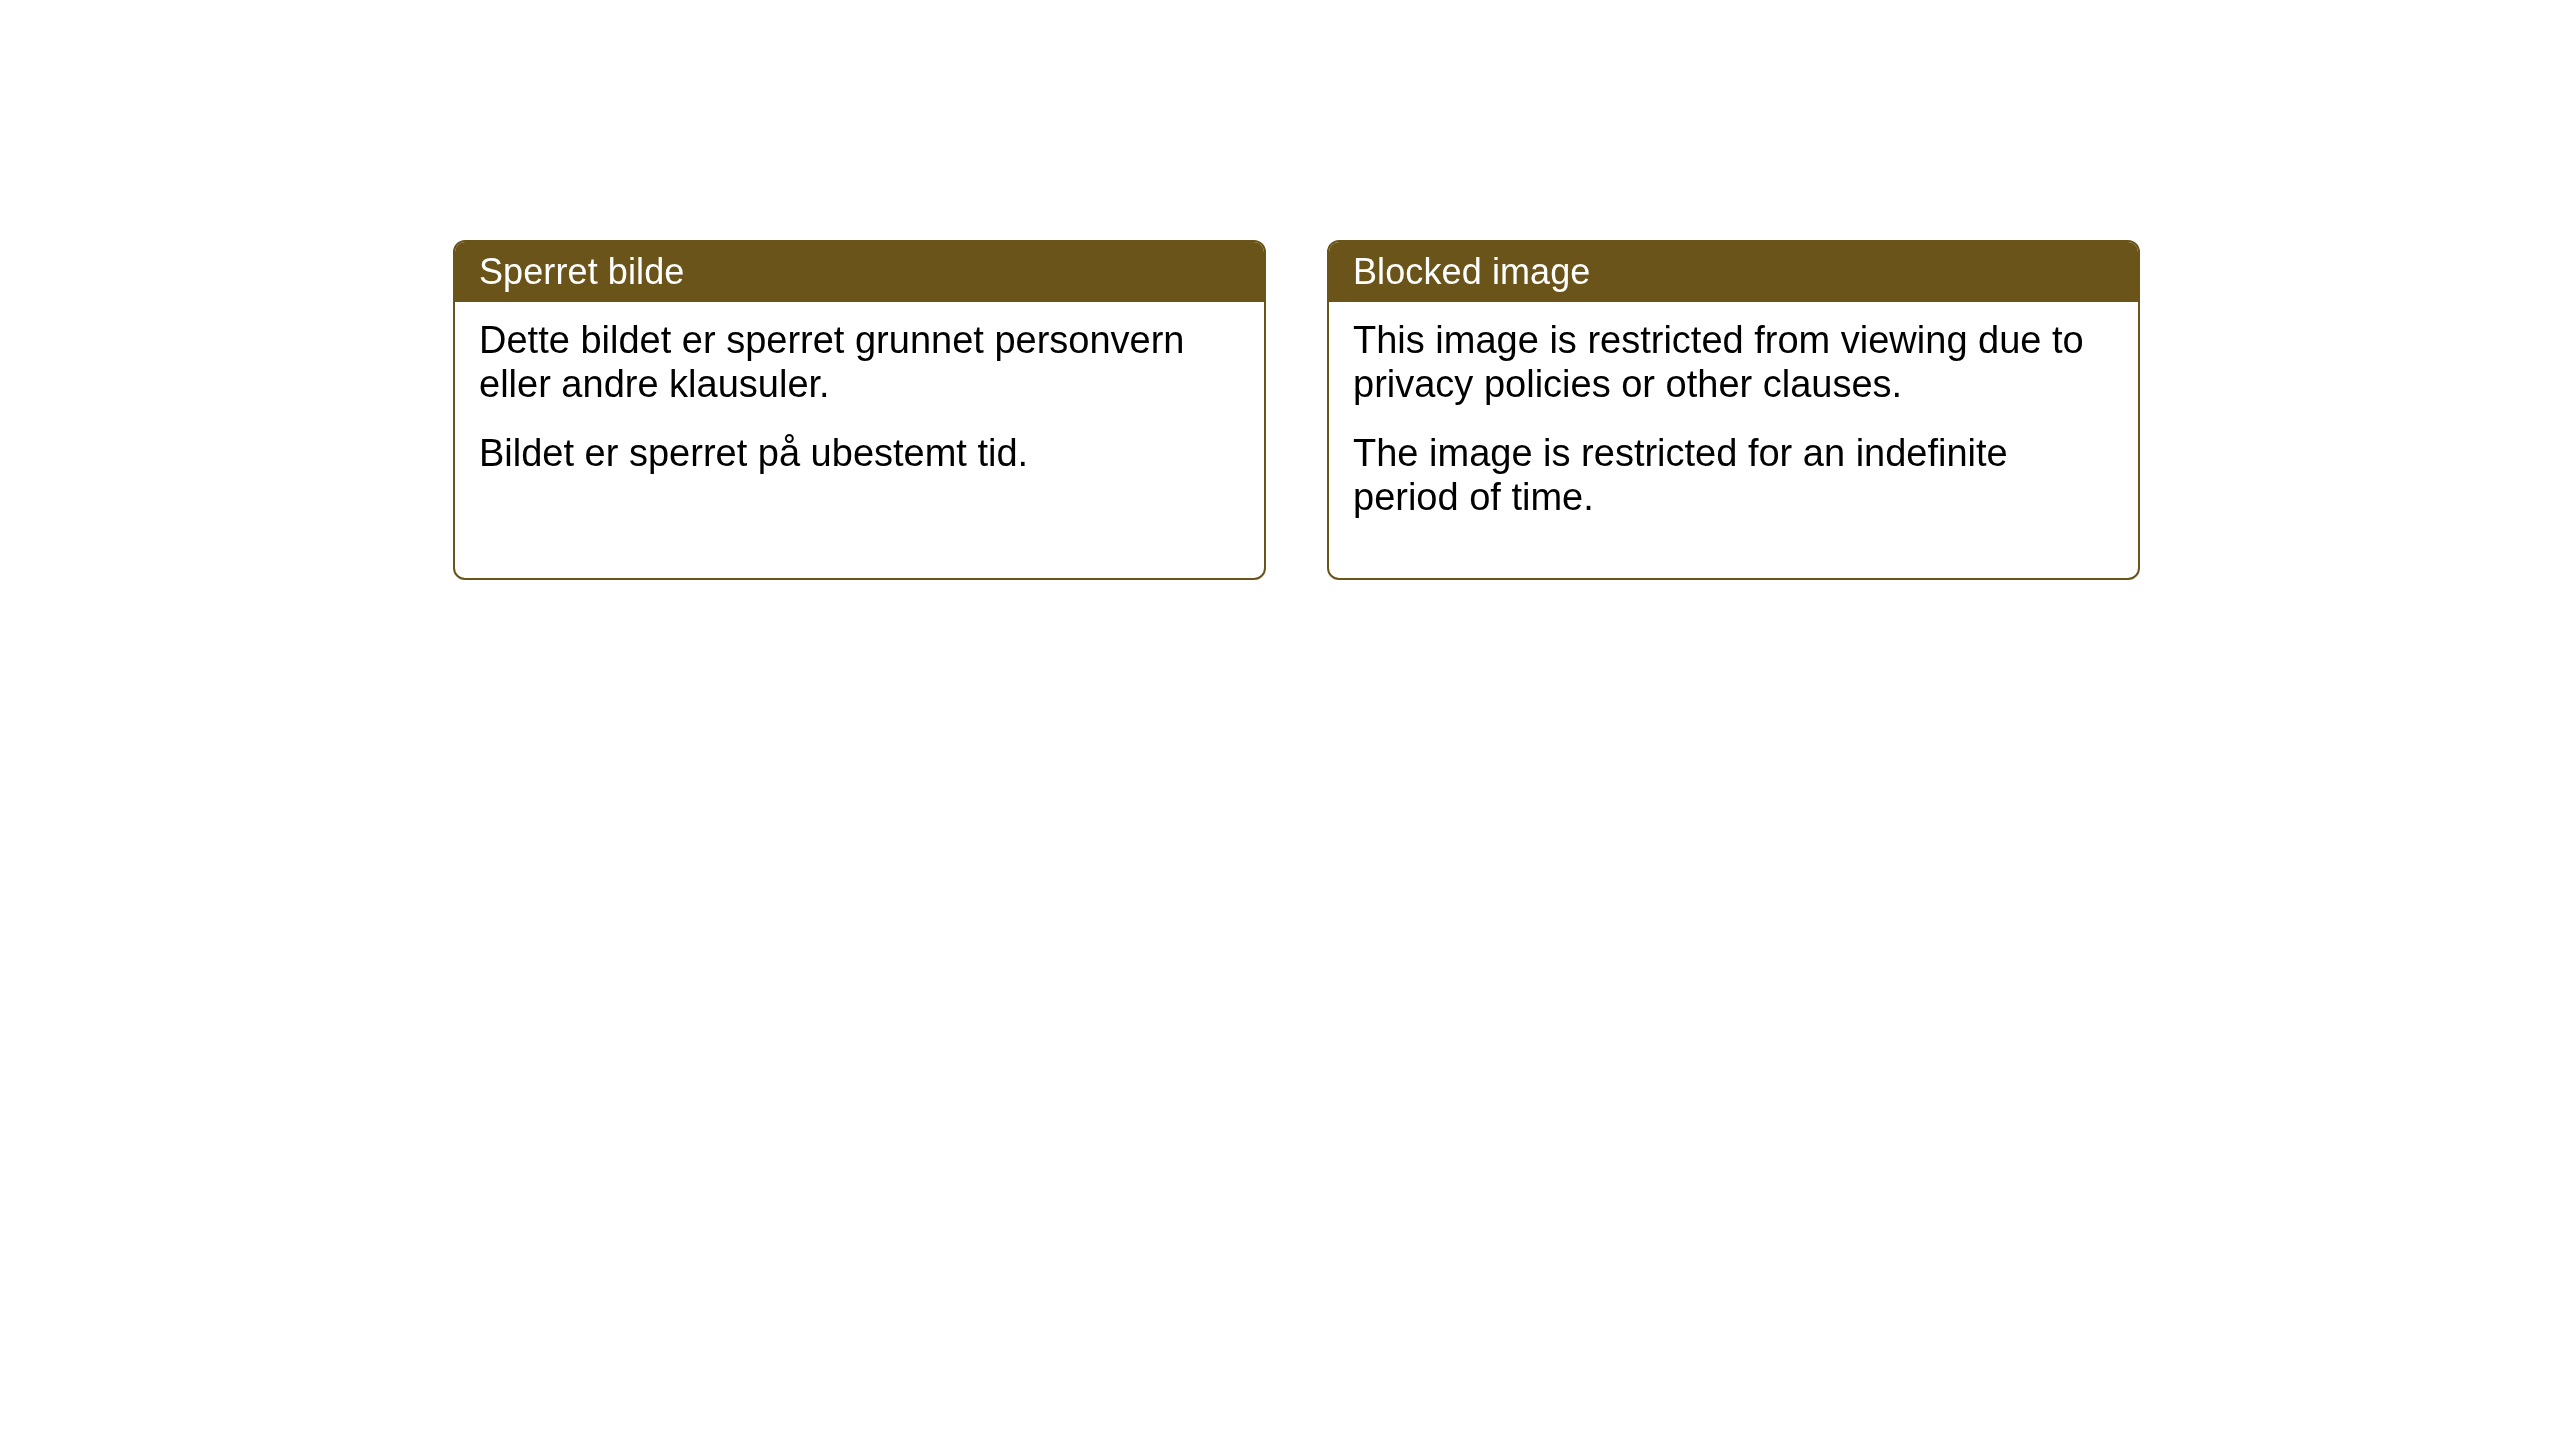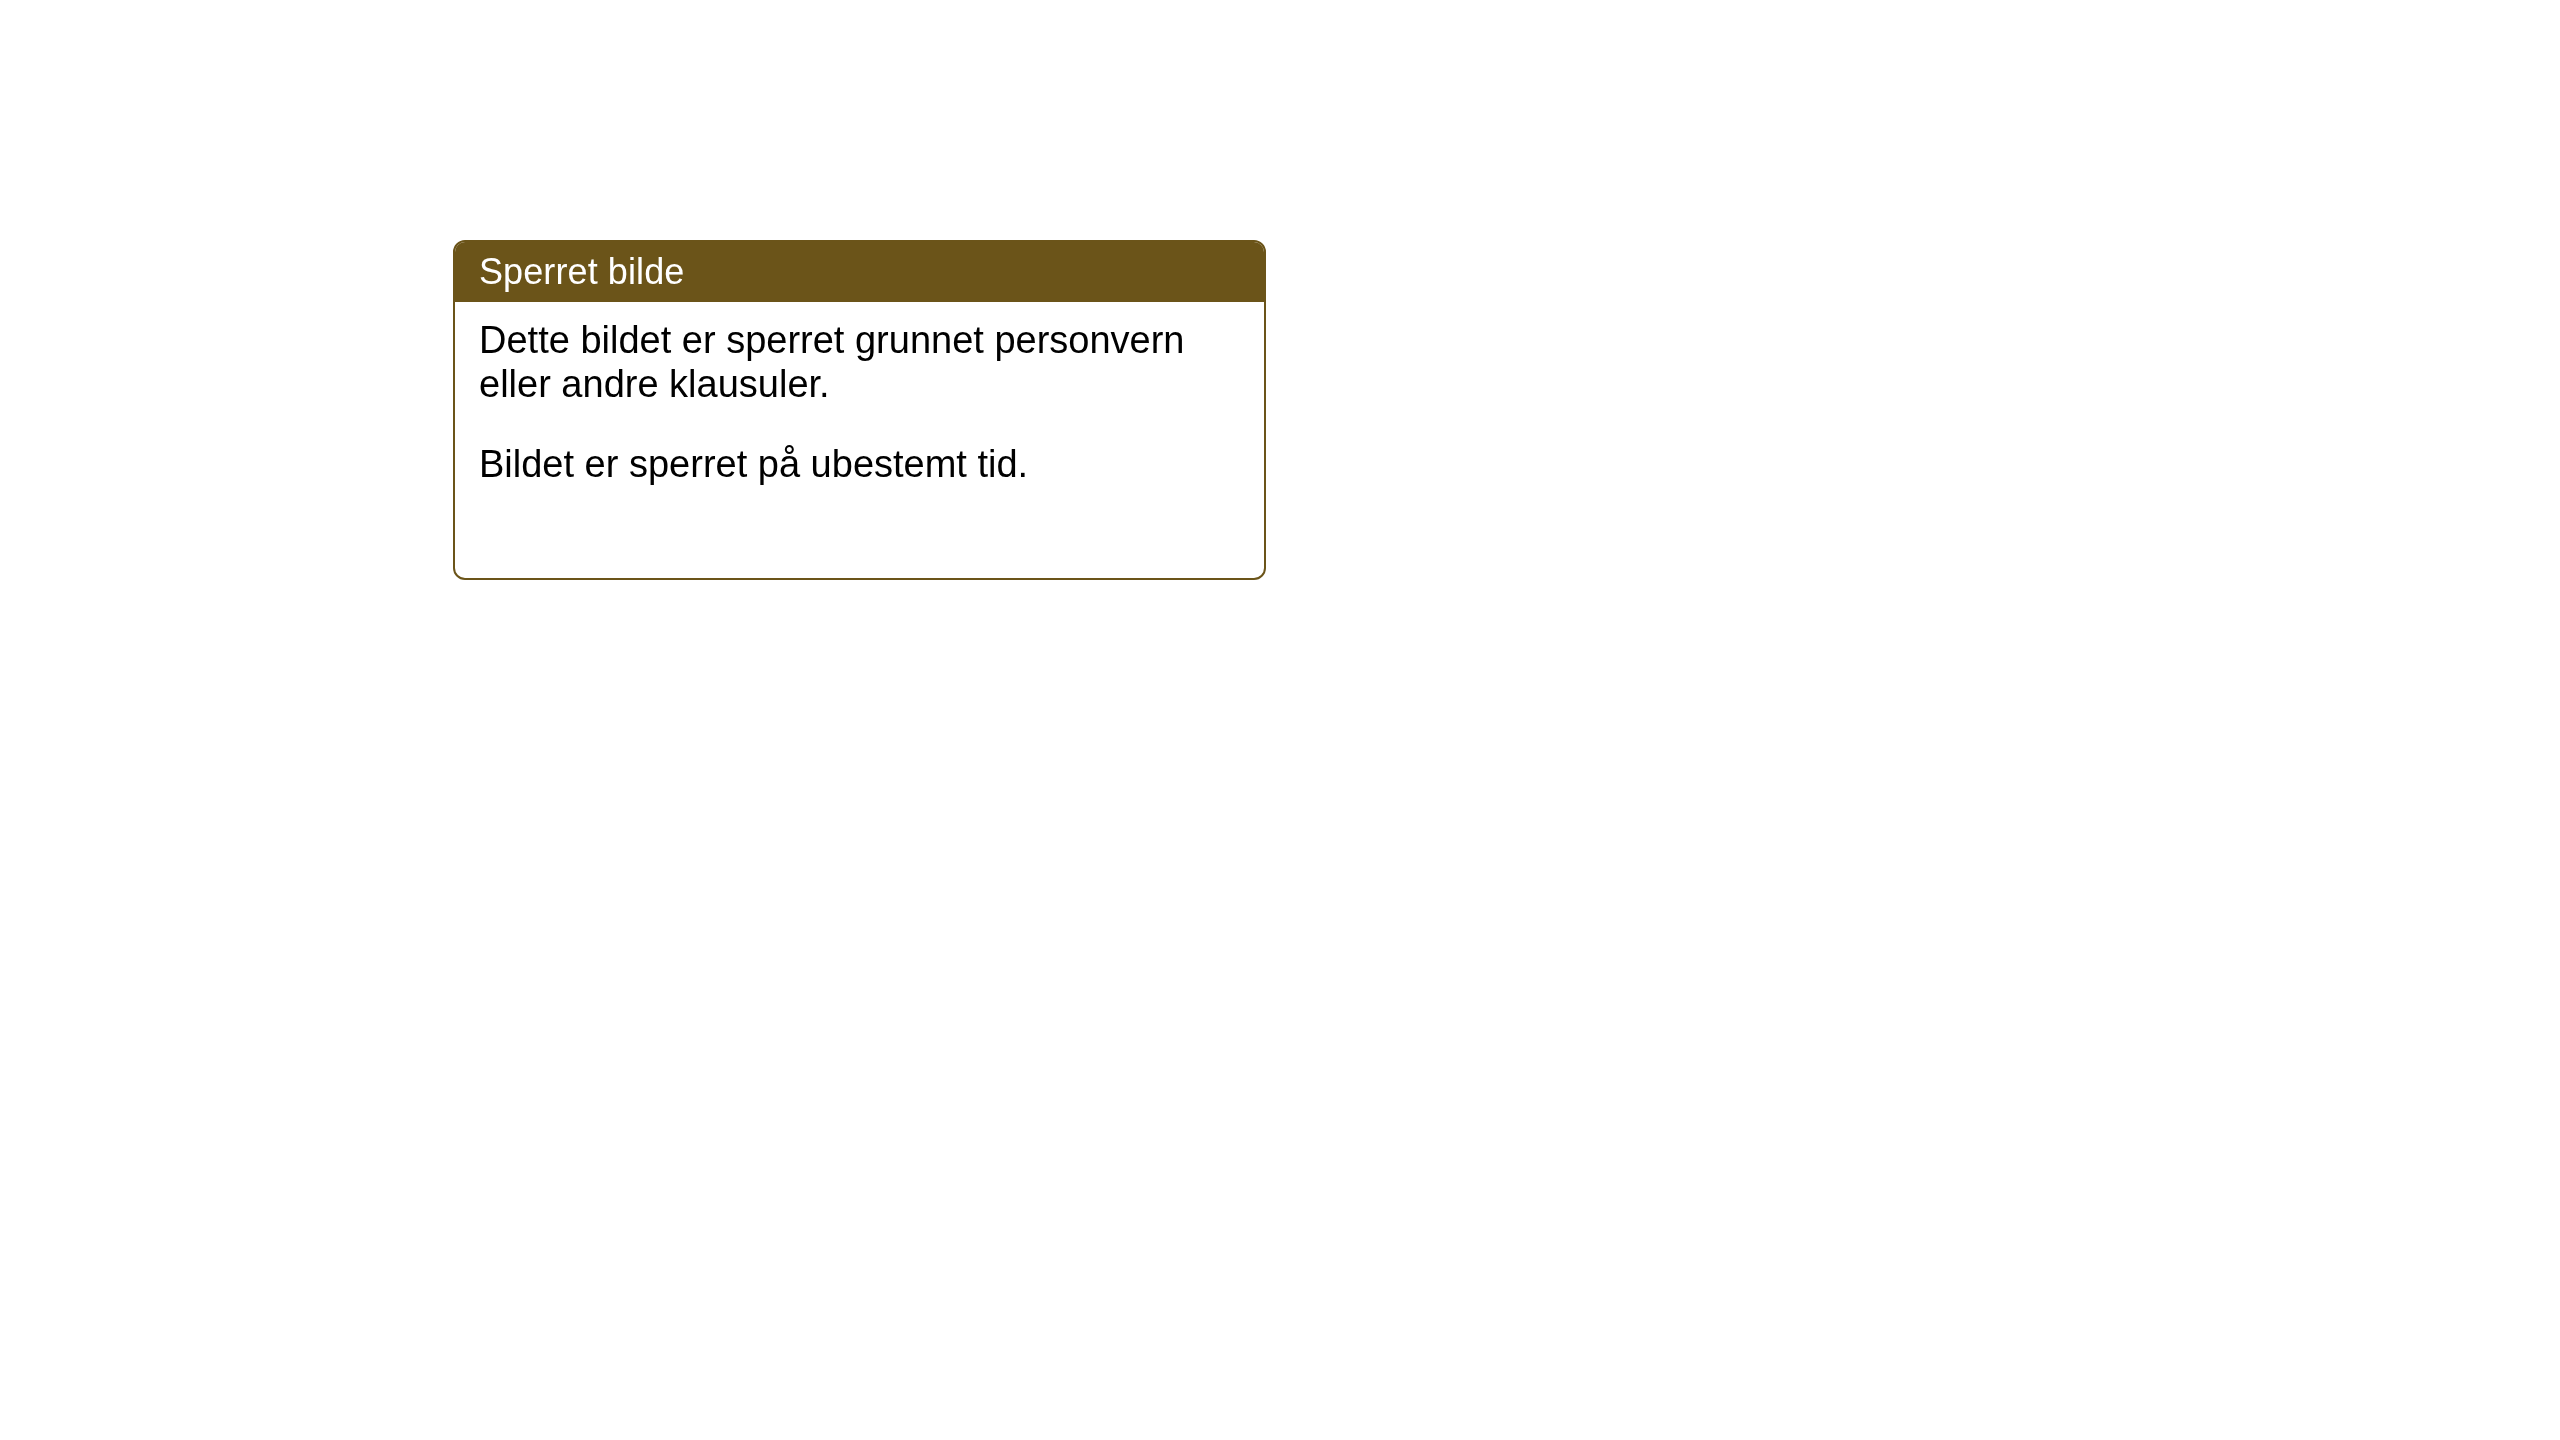--- a/index.html
+++ b/index.html
@@ -63,32 +63,41 @@
   .card-paragraph {
     color: #000000;
     font-size: 38px;
     font-weight: 400;
     line-height: 44px;
     margin: 0;
     max-width: 760px;
   }
 
   .card-paragraph + .card-paragraph {
-    margin-top: 36px;
+    margin-top: 25px;
   }
 </style>
 </head>
 <body>
 
 <div class="stage">
 
   <div class="notice-card card-left">
     <div class="card-header">
       <span class="card-header-title">Sperret bilde</span>
     </div>
     <div class="card-body">
       <p class="card-paragraph">Dette bildet er sperret grunnet personvern eller andre klausuler.</p>
       <p class="card-paragraph">Bildet er sperret på ubestemt tid.</p>
     </div>
   </div>
 
+  <div class="notice-card card-right">
+    <div class="card-header">
+      <span class="card-header-title">Blocked image</span>
+    </div>
+    <div class="card-body">
+      <p class="card-paragraph">This image is restricted from viewing due to privacy policies or other clauses.</p>
+      <p class="card-paragraph">The image is restricted for an indefinite period of time.</p>
+    </div>
+  </div>
 
 </div>
 
 </body></html>

